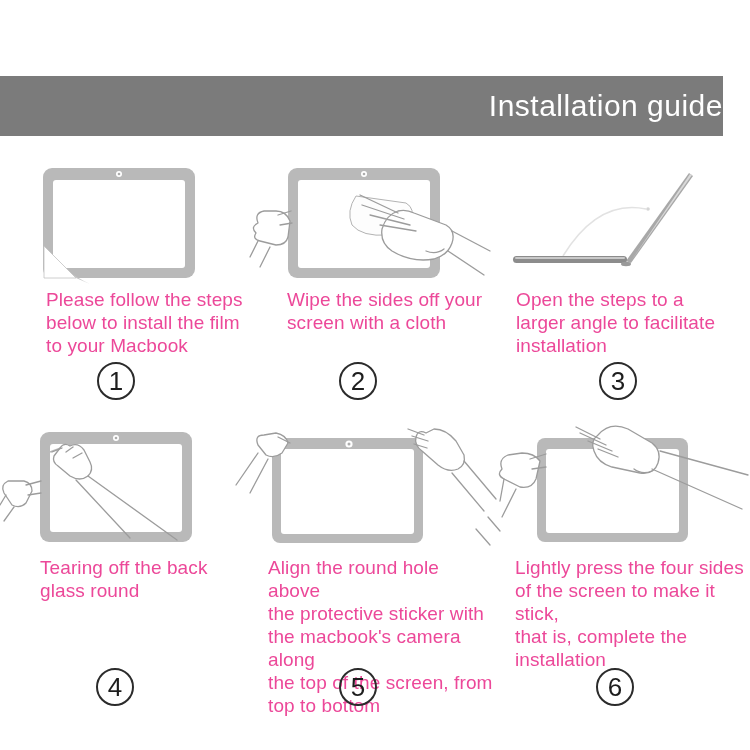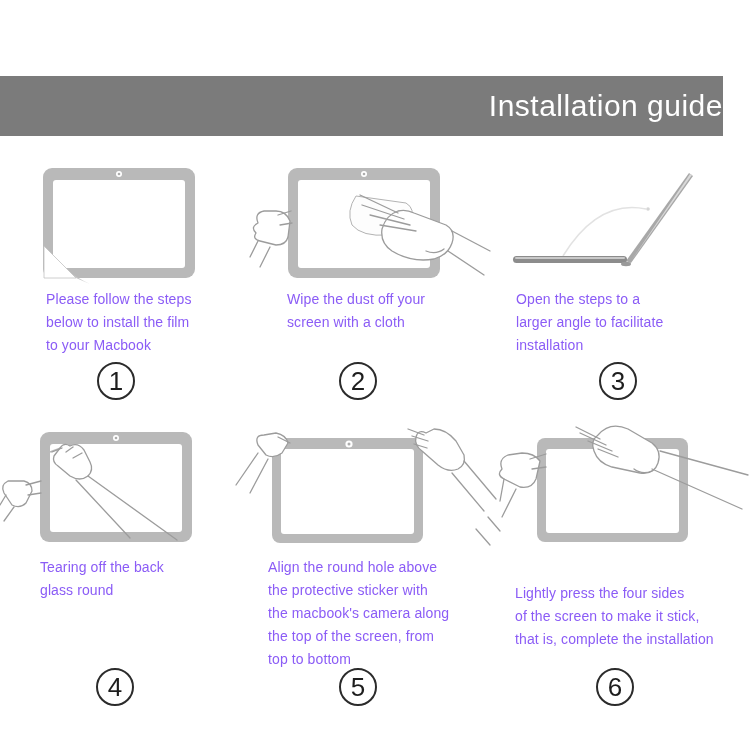--- a/index.html
+++ b/index.html
@@ -8,21 +8,21 @@
     font-family:"Liberation Sans",sans-serif;overflow:hidden;
   }
   .banner{
     position:absolute;left:0;top:45px;width:723px;height:60px;
     background:#7b7b7b;display:flex;align-items:center;justify-content:flex-end;margin-top:31px;
   }
   .banner-title{
     color:#ffffff;font-size:30px;letter-spacing:0.5px;font-weight:400;
   }
   .caption{
-    position:absolute;font-size:14px;line-height:23px;color:#8b5cf6;
+    position:absolute;font-size:19px;line-height:23px;color:#ec4899;
     white-space:pre-line;letter-spacing:0.1px;
   }
   .stepnum{
     position:absolute;width:34px;height:34px;border:2px solid #2b2b2b;
     border-radius:50%;display:flex;align-items:center;justify-content:center;
   }
   .stepnum span{font-size:26px;font-weight:400;color:#1d1d1d;line-height:1;}
   svg.illo{position:absolute;overflow:visible;}
   .ink{stroke:#9c9c9c;stroke-width:1.3;fill:none;stroke-linecap:round;stroke-linejoin:round;}
   .inkfill{stroke:#9c9c9c;stroke-width:1.3;fill:#ffffff;stroke-linecap:round;stroke-linejoin:round;}
@@ -74,21 +74,21 @@
     <path class="ink" d="M198,88 L234,112"></path>
   </g>
   <g>
     <path class="inkfill" d="M14,48 Q4,50 8,60 Q0,64 6,70 Q2,76 10,78 L26,82 Q36,82 38,74 L40,58 Q36,48 26,48 Z"></path>
     <path class="ink" d="M28,52 L41,48"></path>
     <path class="ink" d="M30,62 L42,60"></path>
     <path class="ink" d="M8,78 L0,94"></path>
     <path class="ink" d="M20,84 L10,104"></path>
   </g>
 </svg>
-<div class="caption" style="left:287px;top:288px;width:215px">Wipe the dust off your
+<div class="caption" style="left:287px;top:288px;width:215px">Wipe the sides off your
 screen with a cloth</div>
 <div class="stepnum" style="left:339px;top:362px">
   <span>2</span>
 </div>
 
 <svg class="illo" style="left:500px;top:163px" width="250" height="122" viewBox="0 0 250 122">
   <g>
     <path d="M63,93 Q98,36 146,46" stroke="#e2e2e2" stroke-width="1.6" fill="none"></path>
     <circle cx="148" cy="46" r="1.8" fill="#d5d5d5"></circle>
     <path d="M126,98 L189,10 L193,13 L131,100 Z" fill="#a8a8a8"></path>
@@ -192,18 +192,18 @@
     <path class="inkfill" d="M98,10 Q90,16 94,26 Q98,38 112,42 L140,48 Q154,50 158,38 Q162,26 152,18 L128,4 Q110,-4 98,10 Z"></path>
     <path class="ink" d="M100,14 L76,2"></path>
     <path class="ink" d="M106,20 L80,8"></path>
     <path class="ink" d="M112,26 L88,16"></path>
     <path class="ink" d="M118,32 L98,24"></path>
     <path class="ink" d="M134,44 Q142,50 152,46"></path>
     <path class="ink" d="M160,26 L248,50"></path>
     <path class="ink" d="M152,44 L242,84"></path>
   </g>
 </svg>
-<div class="caption" style="left:515px;top:582px;width:235px">Lightly press the four sides
+<div class="caption" style="left:515px;top:556px;width:235px">Lightly press the four sides
 of the screen to make it stick,
 that is, complete the installation</div>
 <div class="stepnum" style="left:596px;top:668px">
   <span>6</span>
 </div>
 
 </body></html>

